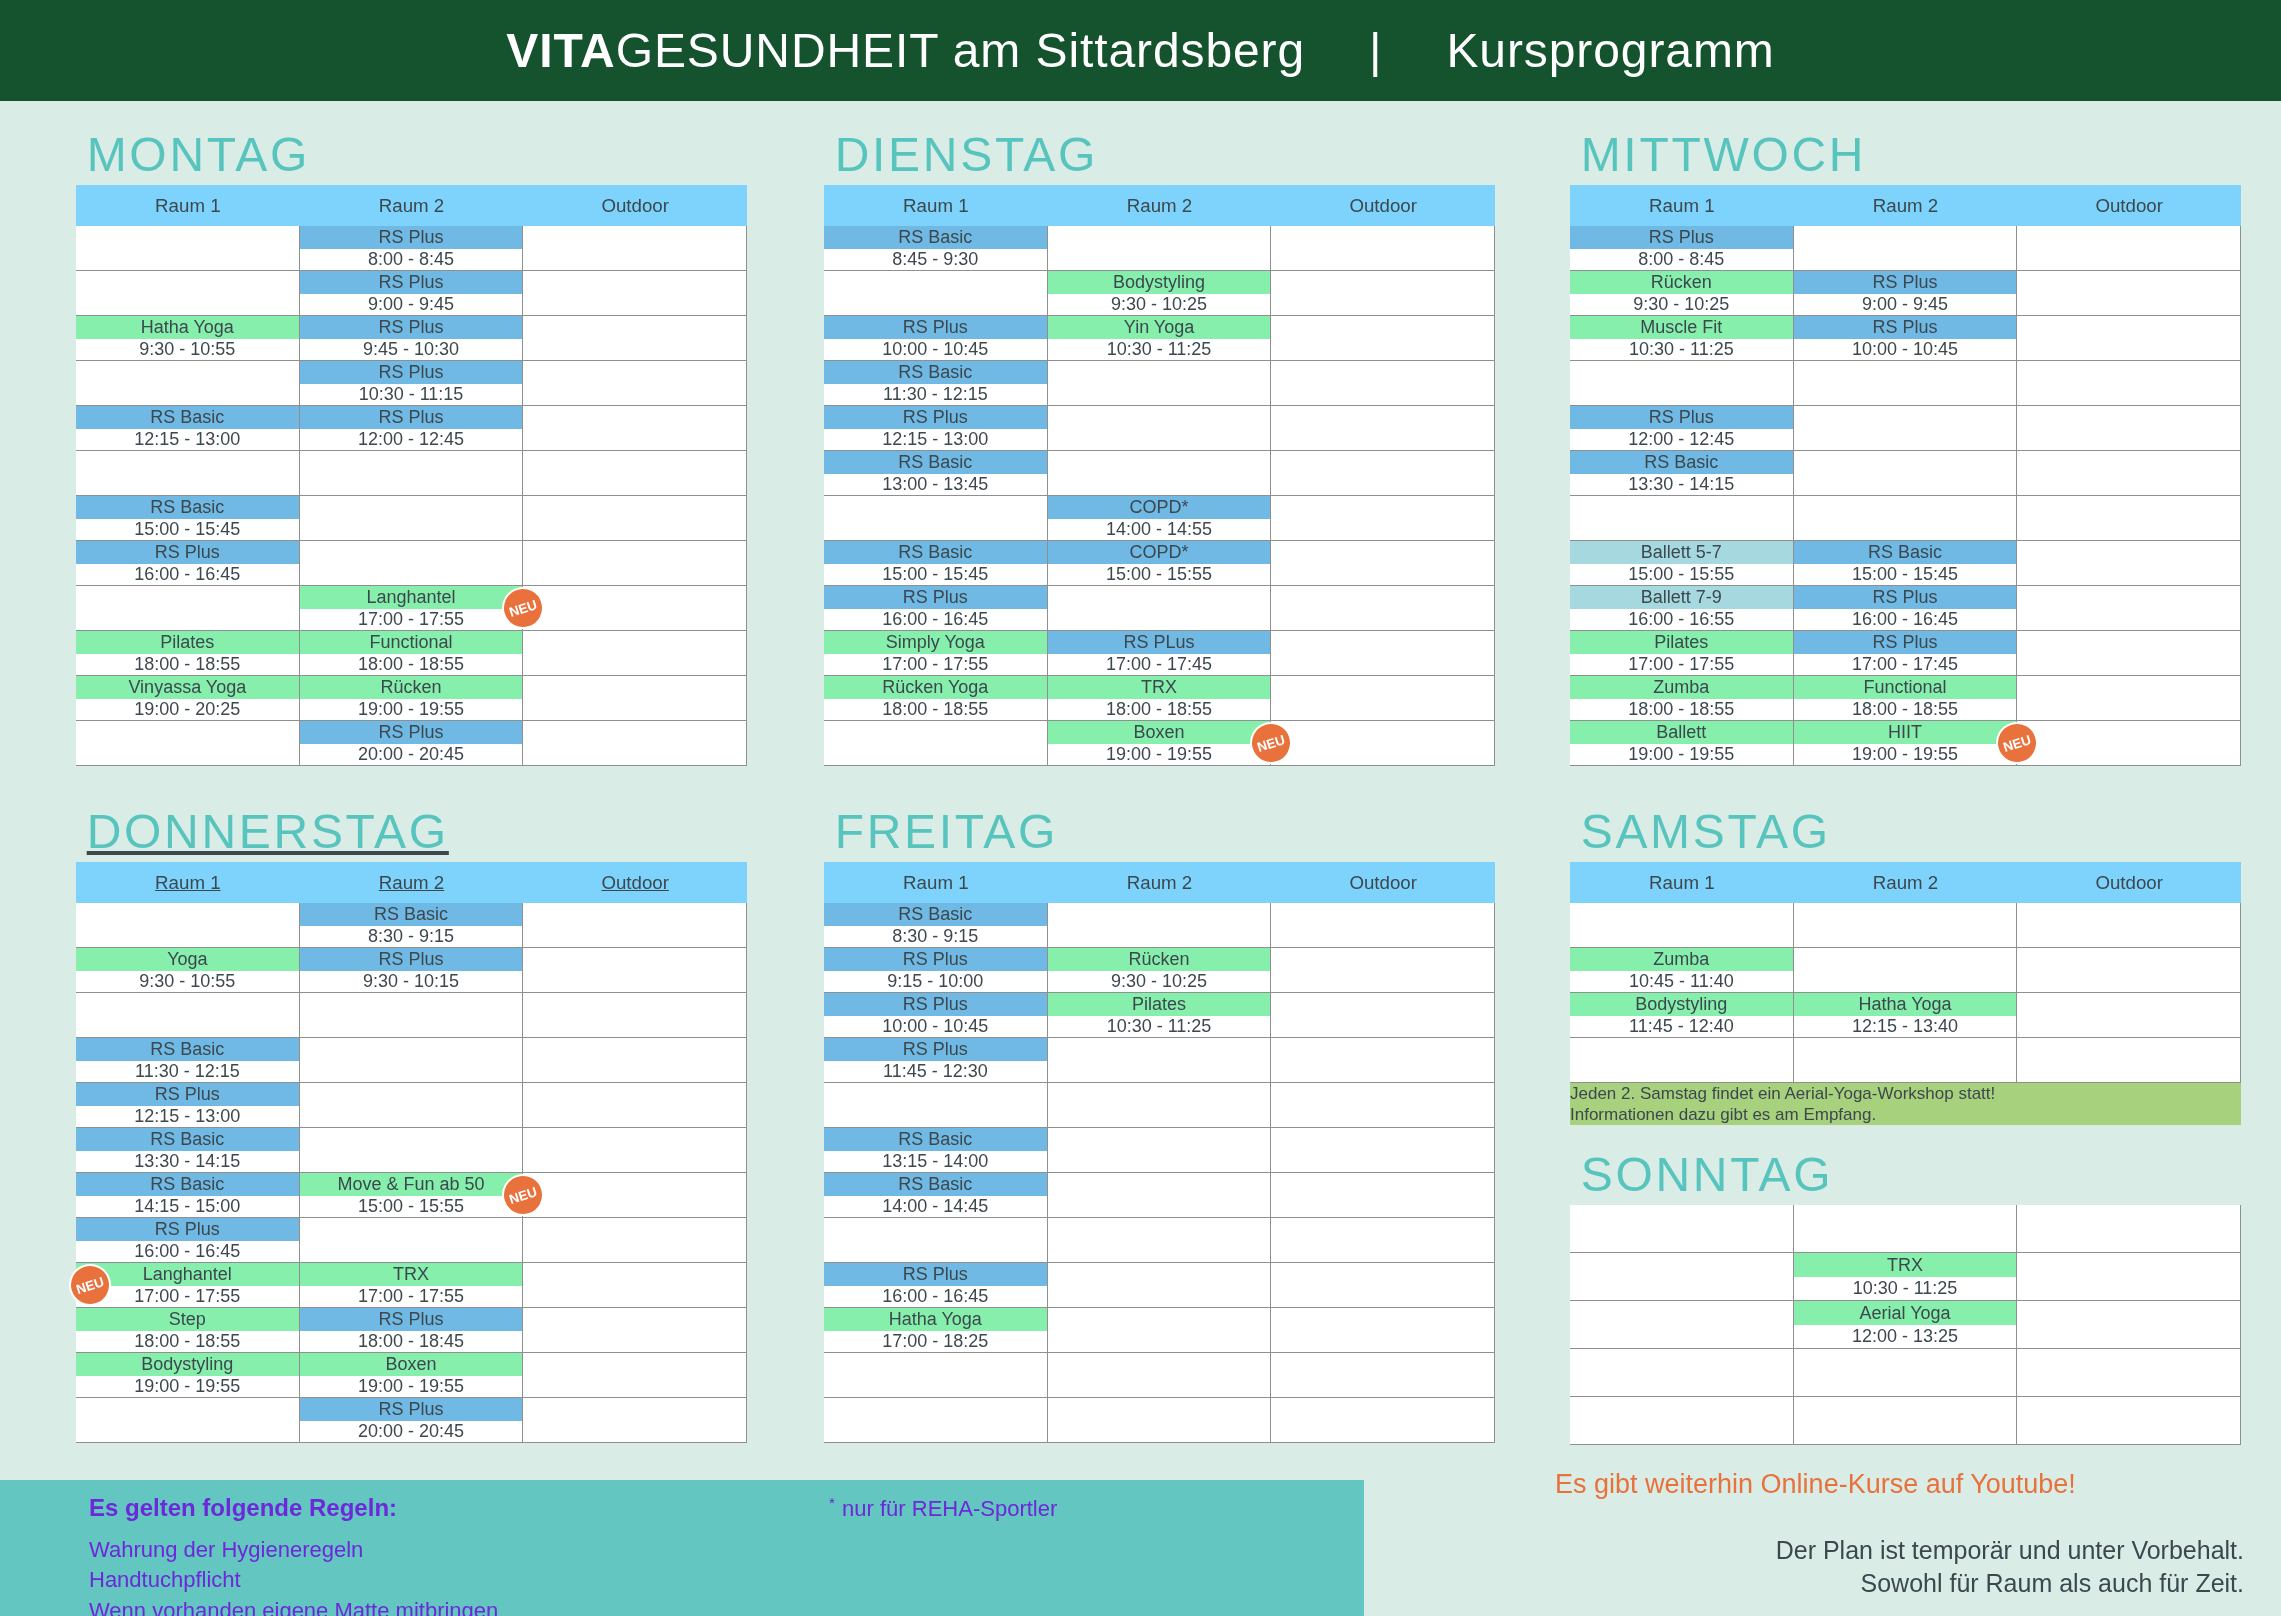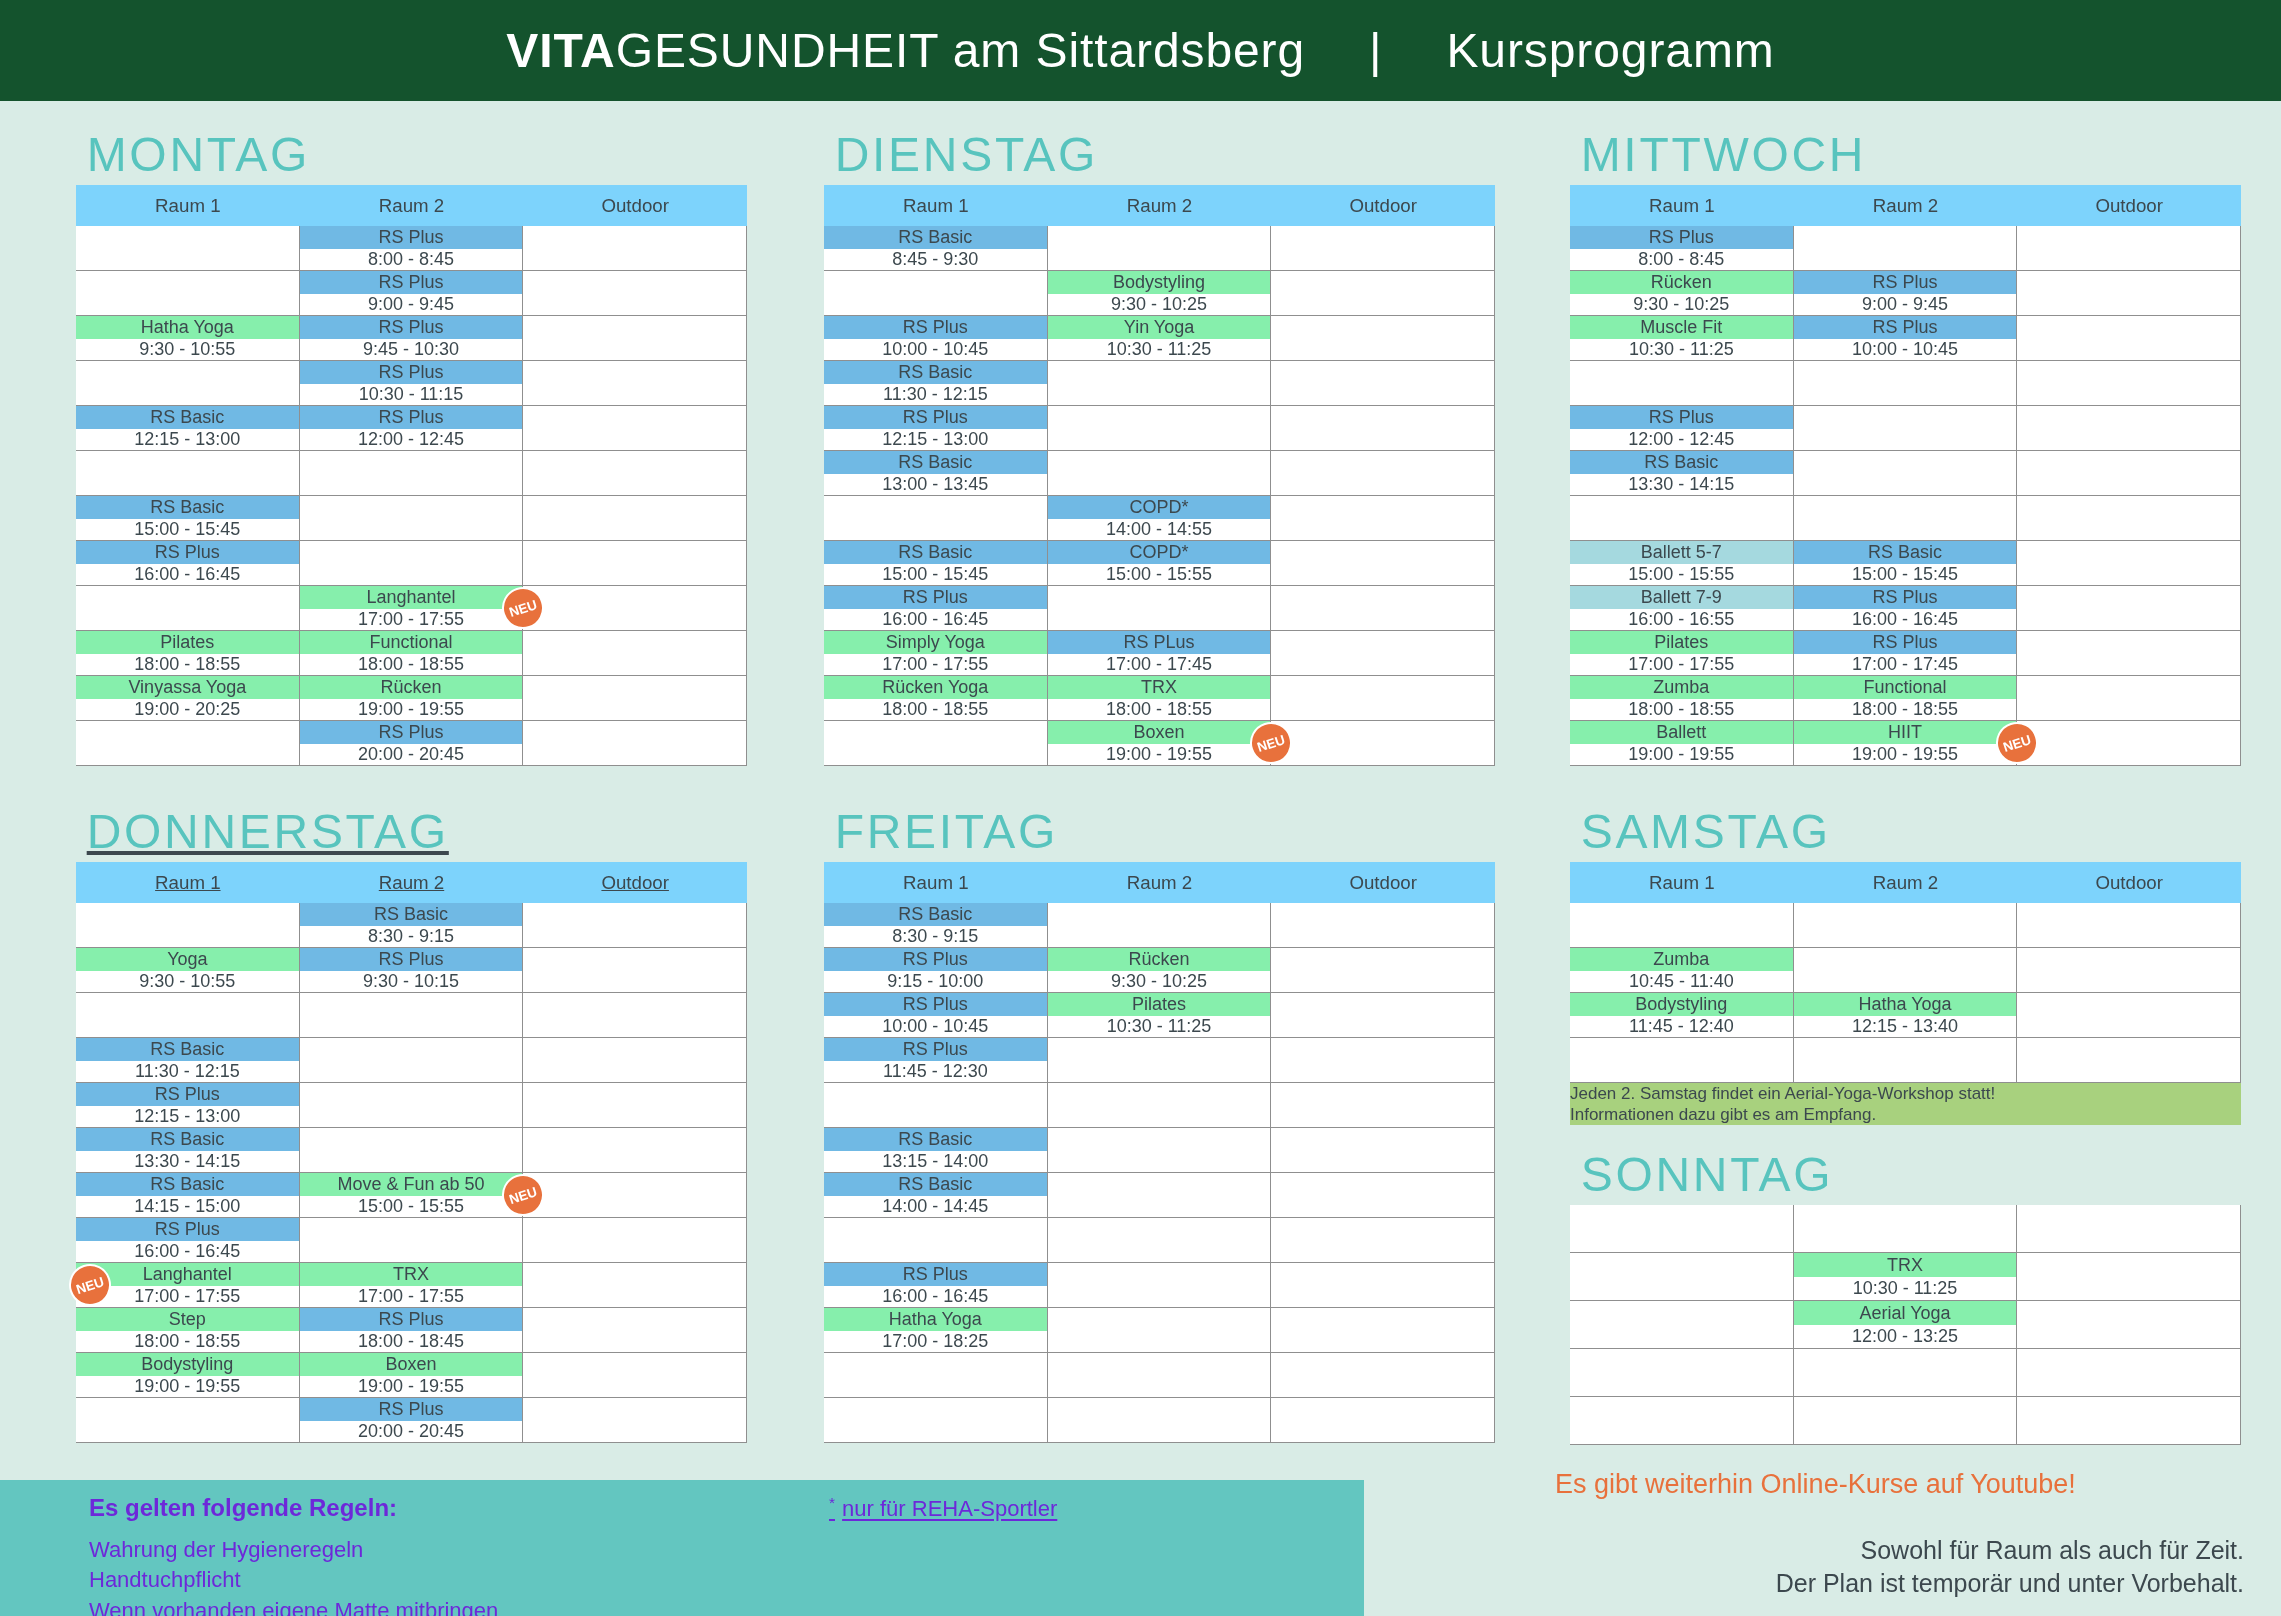--- a/index.html
+++ b/index.html
@@ -55,21 +55,21 @@
   
   .banner{background:#A8D17E;height:42px;display:flex;flex-direction:column;
           align-items:flex-start;justify-content:center;color:#3C484E;font-size:17px;line-height:1.25;}
 
   
   .rules-box{position:absolute;left:0;top:1452px;width:1364px;height:165px;
              background:#63C6C0;color:#6d28d9;margin-top:28px;}
   .rules-title{position:absolute;left:89px;top:14.3px;font-size:24px;font-weight:700;}
   .rule{position:absolute;left:89px;font-size:22px;}
   .rule.r0{top:57px;} .rule.r1{top:87px;} .rule.r2{top:118px;}
-  .reha-note{position:absolute;left:829px;top:14.3px;font-size:22px;text-decoration:underline;}
+  .reha-note{position:absolute;left:829px;top:14.3px;font-size:22px;}
   .reha-note .ast{vertical-align:super;font-size:70%;margin-right:7.1px;}
   .youtube-note{position:absolute;left:1555px;top:1469px;font-size:27px;color:#E8713C;}
   .disclaimer{position:absolute;right:37px;top:1534px;text-align:right;font-size:25px;
               color:#3C484E;line-height:1.3;}
 </style>
 </head>
 <body>
 
 <div class="page">
 
@@ -898,18 +898,18 @@
     <div class="rules-title">Es gelten folgende Regeln:</div>
     <div class="rule r0">Wahrung der Hygieneregeln</div>
     <div class="rule r1">Handtuchpflicht</div>
     <div class="rule r2">Wenn vorhanden eigene Matte mitbringen</div>
     <div class="reha-note"><span class="ast">*</span><span>nur für REHA-Sportler</span></div>
   </div>
 
   <div class="youtube-note">Es gibt weiterhin Online-Kurse auf Youtube!</div>
 
   <div class="disclaimer">
+    <div>Der Plan ist temporär und unter Vorbehalt.</div>
     <div>Sowohl für Raum als auch für Zeit.</div>
-    <div>Der Plan ist temporär und unter Vorbehalt.</div>
   </div>
 
 </div>
 
 
 </body></html>

